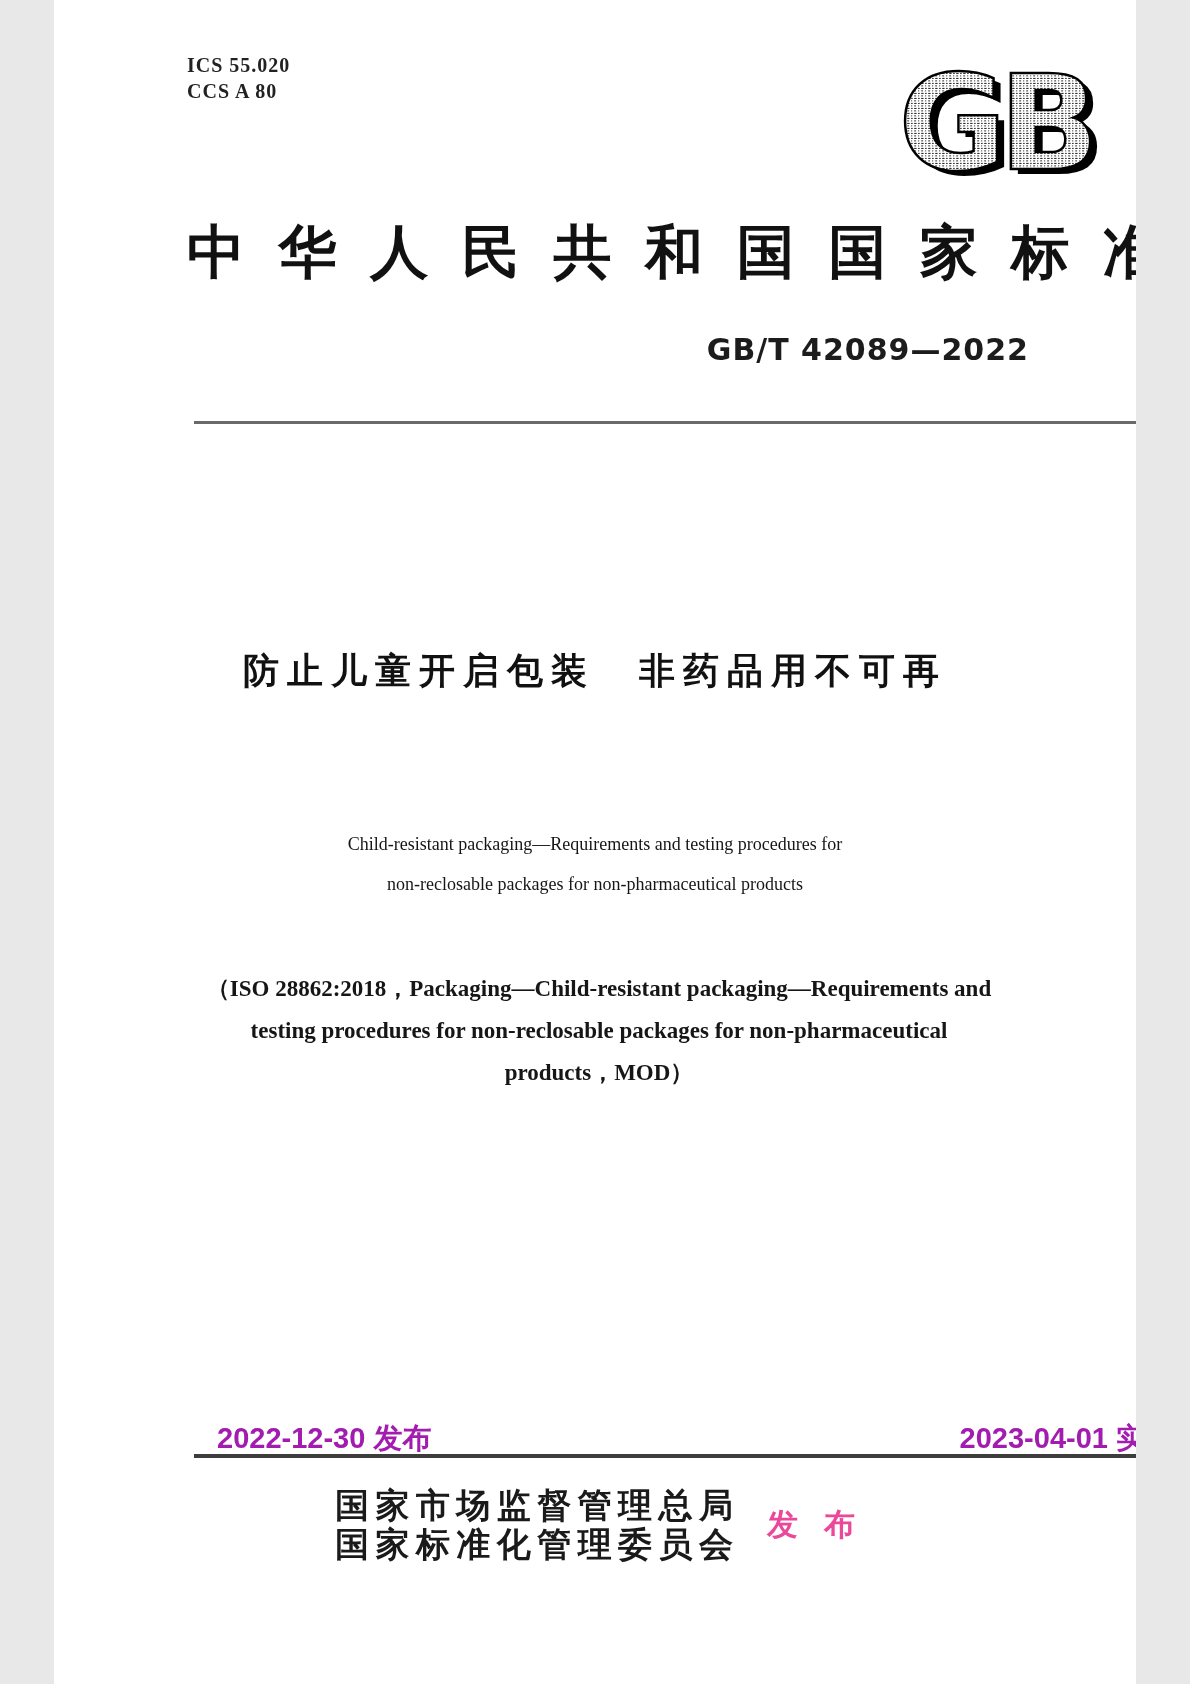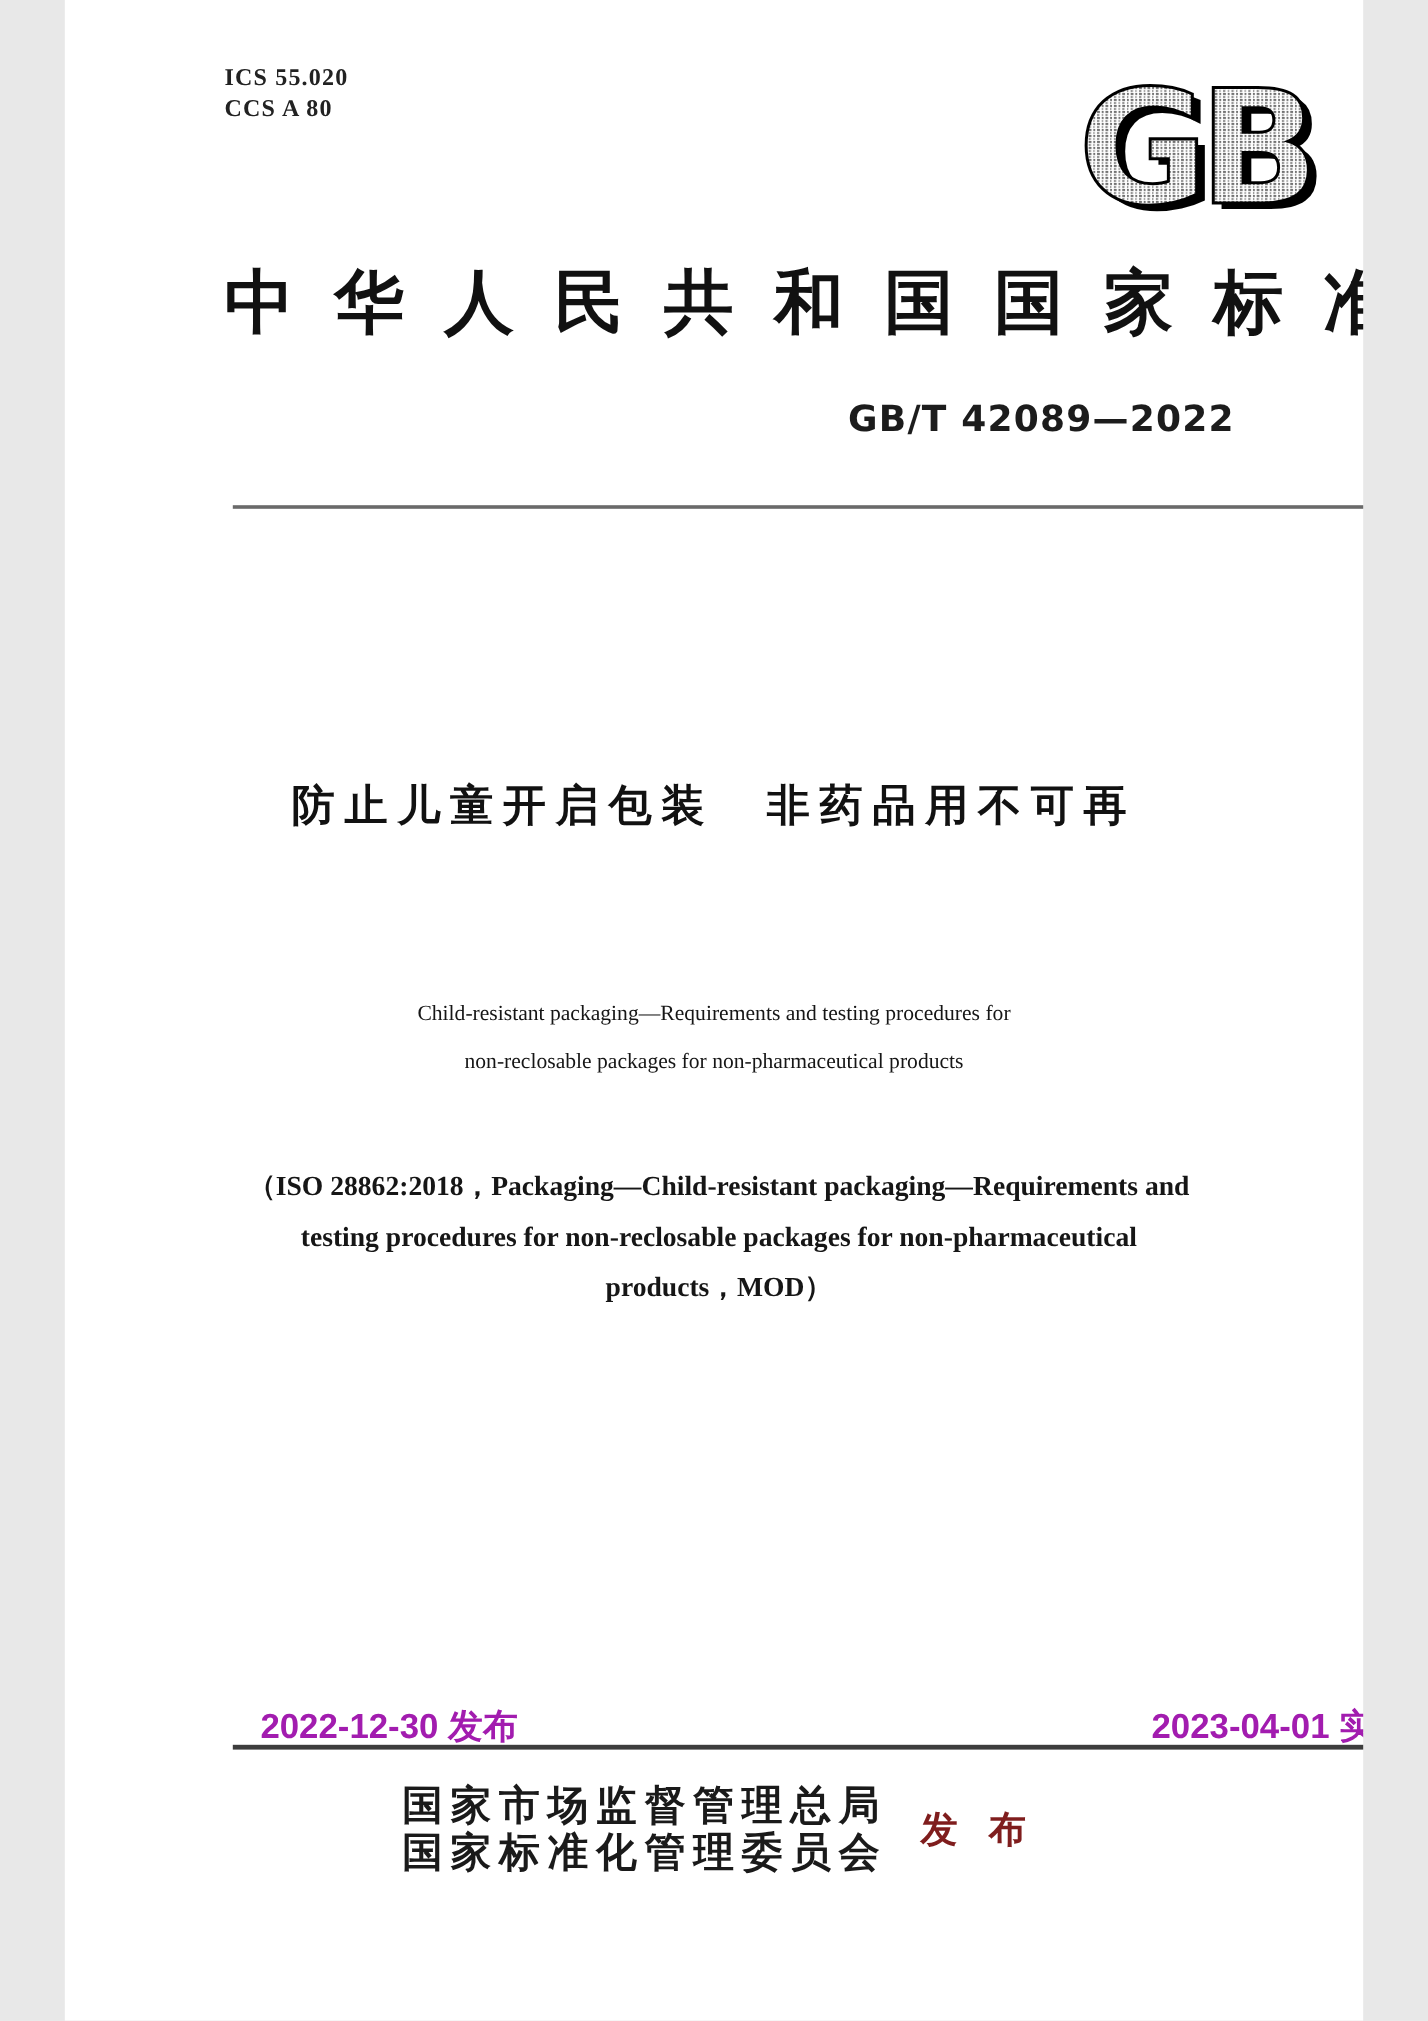--- a/index.html
+++ b/index.html
@@ -77,21 +77,21 @@
     display:flex;justify-content:center;align-items:center;gap:34px;
   }
   .issuer-names{
     width:398px;
     font-family:"Liberation Serif","DejaVu Serif",serif;
     font-weight:bold;font-size:34px;line-height:39px;color:#1a1a1a;
   }
   .char-justify{display:flex;justify-content:space-between;}
   .publish-label{
     font-family:"Liberation Serif","DejaVu Serif",serif;
-    font-weight:bold;font-size:31px;color:#7f1d1d;
+    font-weight:bold;font-size:31px;color:#ec4899;
     letter-spacing:26px;margin-right:-26px;white-space:nowrap;
   }
 </style>
 </head>
 <body>
 
 <div class="page">
 
   <div class="ics-block">
     <div>ICS 55.020</div>

